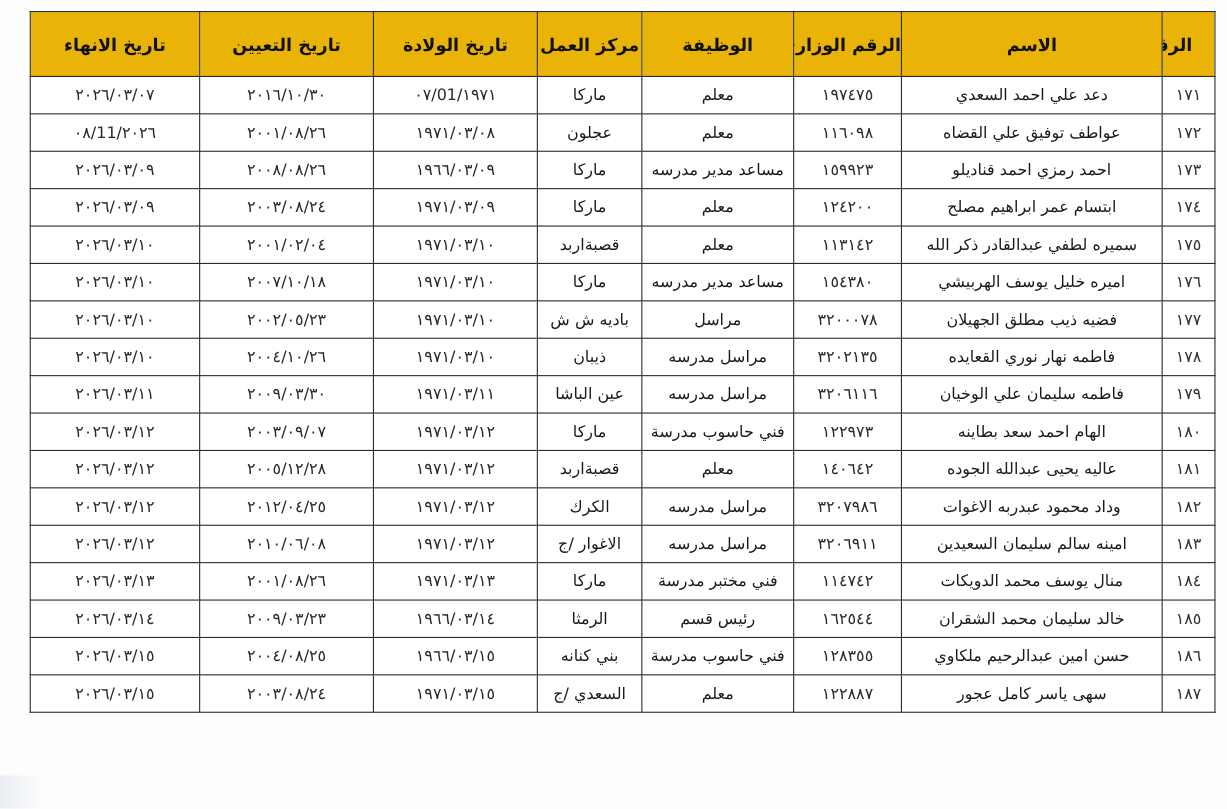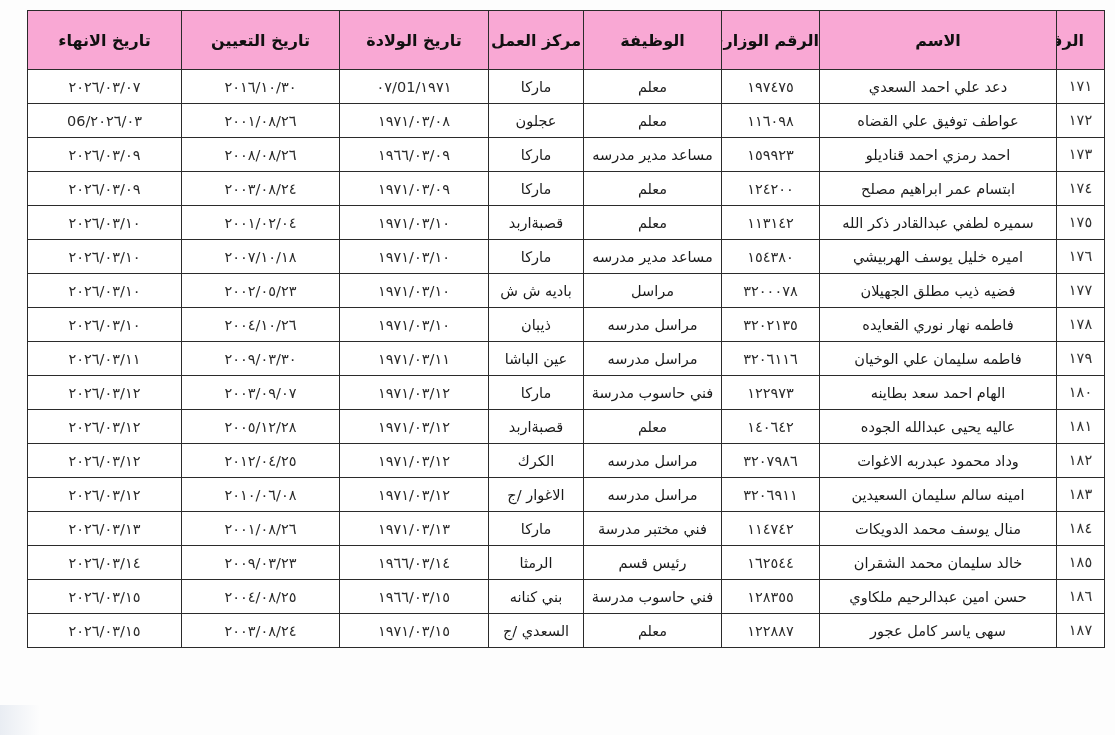--- a/index.html
+++ b/index.html
@@ -31,21 +31,21 @@
       direction: rtl;
     }
     table.roster th, table.roster td {
       border: 1.6px solid #2b2b2b;
       padding: 0;
       overflow: hidden;
       white-space: nowrap;
     }
     table.roster th {
       height: 58px;
-      background: #f9a8d4;
+      background: #eab308;
       font-weight: bold;
       font-size: 16px;
       color: #111;
       text-align: center;
     }
     table.roster th.col-num { text-align: right; padding-right: 20px; }
     table.roster td {
       height: 33px;
       font-size: 14.5px;
       text-align: center;
@@ -101,21 +101,21 @@
           <td class="c-date">٢٠٢٦/٠٣/٠٧</td>
         </tr>
         <tr>
           <td class="c-num">١٧٢</td>
           <td class="c-name">عواطف توفيق علي القضاه</td>
           <td class="c-id">١١٦٠٩٨</td>
           <td class="c-job">معلم</td>
           <td class="c-center">عجلون</td>
           <td class="c-date">١٩٧١/٠٣/٠٨</td>
           <td class="c-date">٢٠٠١/٠٨/٢٦</td>
-          <td class="c-date">٢٠٢٦/٠٣/06</td>
+          <td class="c-date">٢٠٢٦/11/٠٨</td>
         </tr>
         <tr>
           <td class="c-num">١٧٣</td>
           <td class="c-name">احمد رمزي احمد قناديلو</td>
           <td class="c-id">١٥٩٩٢٣</td>
           <td class="c-job">مساعد مدير مدرسه</td>
           <td class="c-center">ماركا</td>
           <td class="c-date">١٩٦٦/٠٣/٠٩</td>
           <td class="c-date">٢٠٠٨/٠٨/٢٦</td>
           <td class="c-date">٢٠٢٦/٠٣/٠٩</td>

